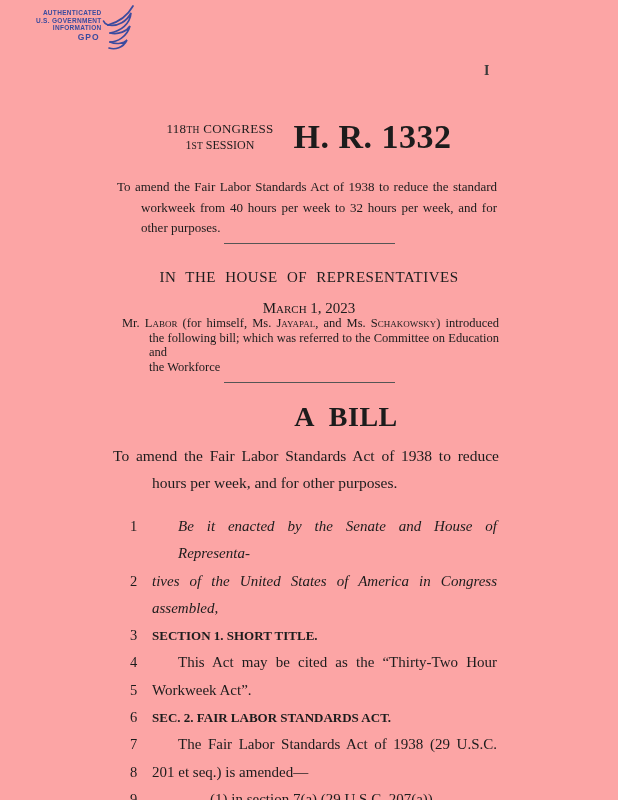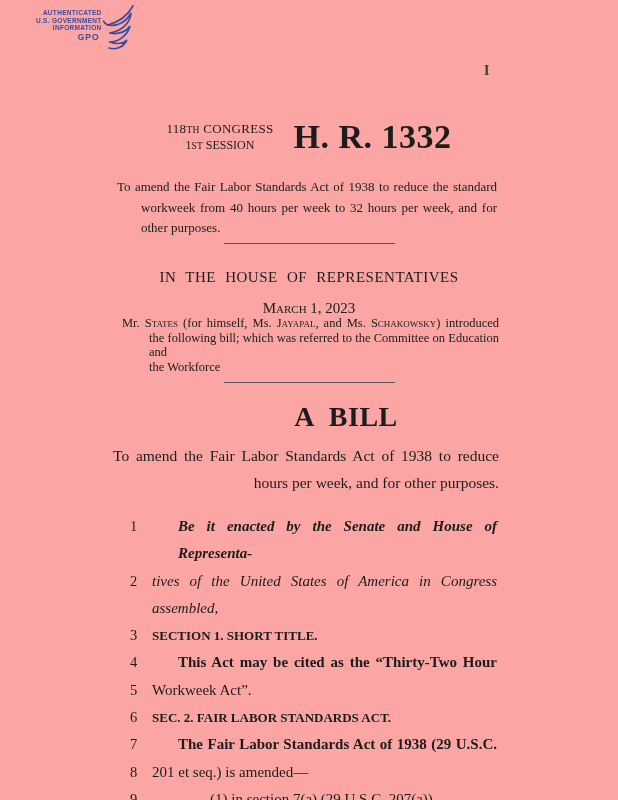--- a/index.html
+++ b/index.html
@@ -143,21 +143,21 @@
 
   
   .long-title {
     position: absolute;
     top: 442px;
     left: 113px;
     width: 386px;
     font-size: 15.5px;
     line-height: 27px;
   }
-  .long-title .cont { padding-left: 39px; text-align: right; }
+  .long-title .cont { padding-left: 39px; }
 
   
   .stretch { text-align: justify; text-align-last: justify; }
 
   
   .bill-body {
     position: absolute;
     top: 513px;
     left: 130px;
     width: 367px;
@@ -168,21 +168,21 @@
     font-size: 15px;
   }
   .line-num {
     width: 22px;
     flex-shrink: 0;
     font-size: 14.5px;
   }
   .line-text { flex: 1 1 auto; }
   .it { font-style: italic; }
   .hd { font-weight: bold; font-size: 13px; }
-  .ind1 { padding-left: 26px; font-weight: bold; }
+  .ind1 { padding-left: 26px; }
   .ind2 { padding-left: 58px; }
 </style>
 </head>
 <body>
 
 <div class="page">
 
   <div class="gpo-logo">
     <div class="gpo-text">
       <div>AUTHENTICATED</div>
@@ -216,21 +216,21 @@
     <div class="cont stretch">workweek from 40 hours per week to 32 hours per week, and for</div>
     <div class="cont">other purposes.</div>
   </div>
 
   <div class="rule rule-1"></div>
 
   <div class="chamber-heading">IN THE HOUSE OF REPRESENTATIVES</div>
   <div class="intro-date">March 1, 2023</div>
 
   <div class="sponsor-block">
-    <div class="stretch"><span>Mr. </span><span class="name-sc">States</span><span> (for himself, Ms. </span><span class="name-sc">Jayapal</span><span>, and Ms. </span><span class="name-sc">Schakowsky</span><span>) introduced</span></div>
+    <div class="stretch"><span>Mr. </span><span class="name-sc">Labor</span><span> (for himself, Ms. </span><span class="name-sc">Jayapal</span><span>, and Ms. </span><span class="name-sc">Schakowsky</span><span>) introduced</span></div>
     <div class="cont stretch">the following bill; which was referred to the Committee on Education and</div>
     <div class="cont">the Workforce</div>
   </div>
 
   <div class="rule rule-2"></div>
 
   <div class="bill-heading">A BILL</div>
 
   <div class="long-title">
     <div class="stretch">To amend the Fair Labor Standards Act of 1938 to reduce</div>

